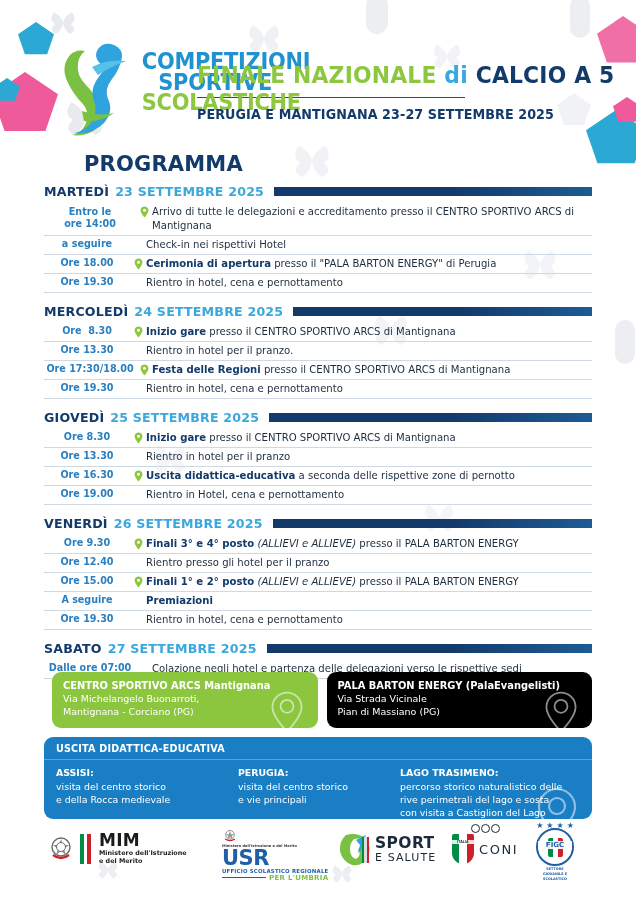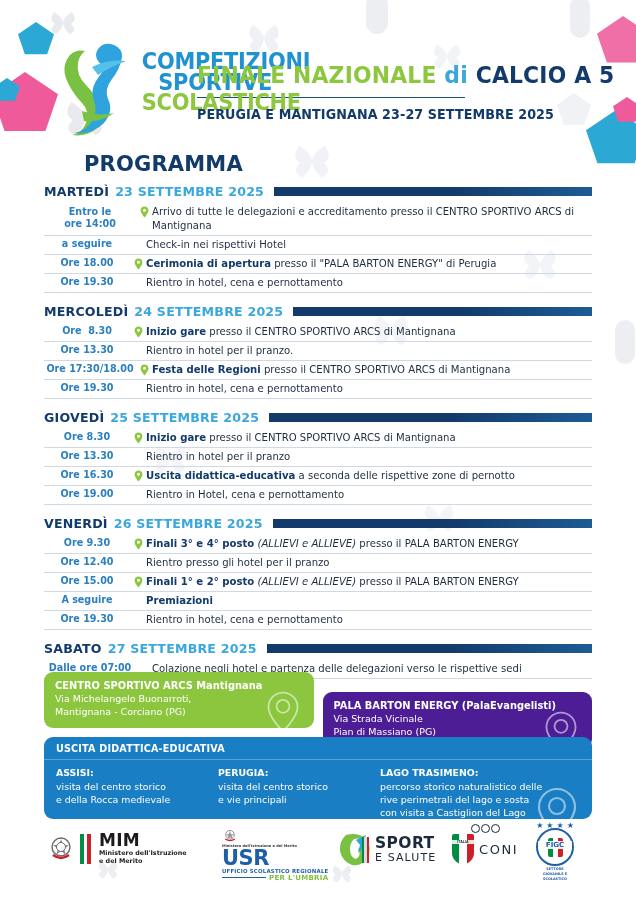--- a/index.html
+++ b/index.html
@@ -150,21 +150,21 @@
   
   .venues {
     position: absolute; left: 44px; top: 672px; width: 548px;
     display: flex; gap: 9px;
   }
   .venue {
     flex: 1; position: relative; height: 56px;
     border-radius: 9px; padding: 8px 11px 0 11px;
     overflow: hidden;
   }
-  .venue.green { background: #8cc63e; }
+  .venue.green { background: #8cc63e; margin-left: 8px; }
   .venue.blue  { background: #29ABE2; }
   .venue-title {
     font-family: "DejaVu Sans", sans-serif;
     font-weight: 700; font-size: 9.9px; color: #ffffff; line-height: 1.3;
   }
   .venue-line {
     font-family: "DejaVu Sans", sans-serif;
     font-size: 9.5px; color: #ffffff; line-height: 1.33;
   }
   .venue-pin {
@@ -179,21 +179,21 @@
   .uscita-head {
     font-family: "DejaVu Sans", sans-serif;
     font-weight: 700; font-size: 9.6px; color: #ffffff;
     padding: 6px 0 5px 12px;
     border-bottom: 1px solid #58a4d6;
     letter-spacing: .2px;
   }
   .uscita-cols { display: flex; padding: 6px 12px 0 12px; position: relative; }
   .ucol { }
   .ucol:nth-child(1) { width: 162px; }
-  .ucol:nth-child(2) { width: 162px; }
+  .ucol:nth-child(2) { width: 162px; margin-left: 20px; }
   .ucol:nth-child(3) { flex: 1; }
   .ucol-title {
     font-family: "DejaVu Sans", sans-serif;
     font-weight: 700; font-size: 9.4px; color: #ffffff; line-height: 1.45;
   }
   .ucol-text {
     font-family: "DejaVu Sans", sans-serif;
     font-size: 9.4px; color: #ffffff; line-height: 1.42;
   }
   .uscita-pin { position: absolute; right: 14px; bottom: -20px; opacity: .5; }
@@ -595,21 +595,21 @@
       <div class="venue green" style="background: rgb(140, 198, 62);">
         <div class="venue-title">CENTRO SPORTIVO ARCS Mantignana</div>
         <div class="venue-line">Via Michelangelo Buonarroti,</div>
         <div class="venue-line">Mantignana - Corciano (PG)</div>
         <svg class="venue-pin" width="34" height="44" viewBox="0 0 42 54">
           <path d="M21 3 C11 3 3 11 3 21 C3 33 21 51 21 51 C21 51 39 33 39 21 C39 11 31 3 21 3Z" fill="none" stroke="#ffffff" stroke-width="2.2"></path>
           <circle cx="21" cy="20" r="8" fill="none" stroke="#ffffff" stroke-width="2.2"></circle>
           <path d="M10 49 Q21 54 32 49" fill="none" stroke="#ffffff" stroke-width="2.2"></path>
         </svg>
       </div>
-      <div class="venue blue" style="background: #4c1d95; margin-top: 20px;">
+      <div class="venue blue" style="background: #000000;">
         <div class="venue-title">PALA BARTON ENERGY (PalaEvangelisti)</div>
         <div class="venue-line">Via Strada Vicinale</div>
         <div class="venue-line">Pian di Massiano (PG)</div>
         <svg class="venue-pin" width="34" height="44" viewBox="0 0 42 54">
           <path d="M21 3 C11 3 3 11 3 21 C3 33 21 51 21 51 C21 51 39 33 39 21 C39 11 31 3 21 3Z" fill="none" stroke="#ffffff" stroke-width="2.2"></path>
           <circle cx="21" cy="20" r="8" fill="none" stroke="#ffffff" stroke-width="2.2"></circle>
           <path d="M10 49 Q21 54 32 49" fill="none" stroke="#ffffff" stroke-width="2.2"></path>
         </svg>
       </div>
     </div>

